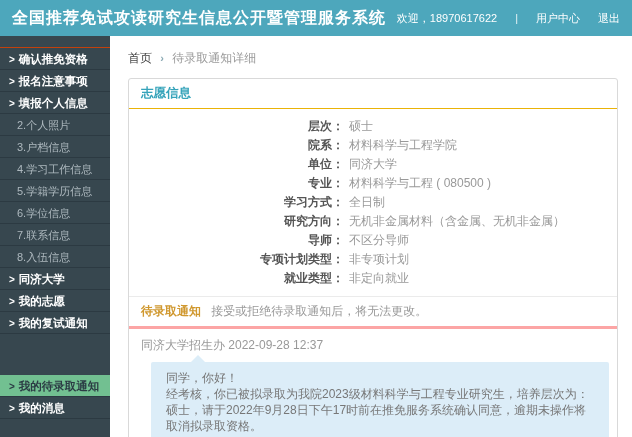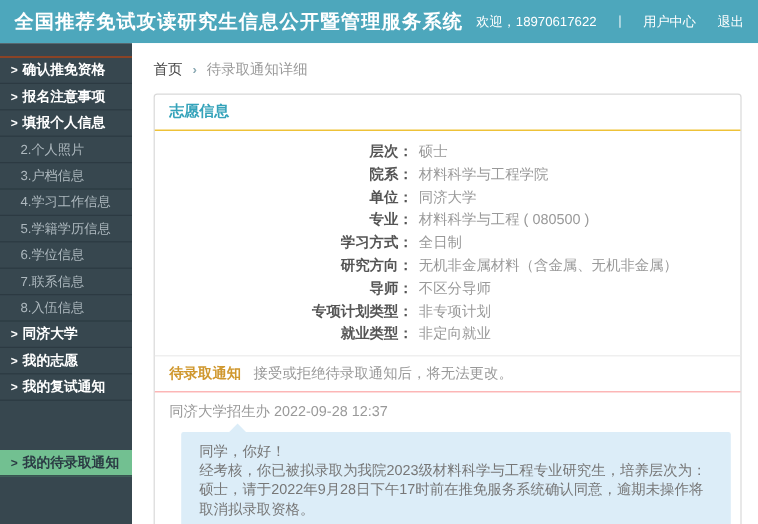--- a/index.html
+++ b/index.html
@@ -44,21 +44,21 @@
   .panel-title {
     color: #35a3ba; font-weight: bold; font-size: 12.5px;
     padding: 6px 12px; border-bottom: 1px solid #eab308;
   }
 
   .fields { padding: 8px 0; }
   .frow { display: flex; line-height: 19px; font-size: 12px; }
   .flabel { width: 215px; text-align: right; color: #555; font-weight: bold; flex-shrink: 0; }
   .fvalue { color: #999; margin-left: 5px; white-space: nowrap; }
 
-  .notice-head { border-top: 1px solid #ebebeb; border-bottom: 1px solid #fca5a5; padding: 6px 12px; font-size: 12px; }
+  .notice-head { border-top: 1px solid #ebebeb; border-bottom: 3px solid #fca5a5; padding: 6px 12px; font-size: 12px; }
   .notice-title { color: #d0982f; font-weight: bold; }
   .notice-note { color: #999; margin-left: 7px; }
 
   .sender { padding: 8px 12px 0; color: #999; font-size: 12px; }
 
   .bubble {
     position: relative; margin: 8px 8px 13px 22px;
     background: #dcedf8; padding: 8px 15px 10px;
     font-size: 12px; color: #777; line-height: 16px; border-radius: 2px;
   }
@@ -95,20 +95,21 @@
         <li class="sub"><span>3.户档信息</span></li>
         <li class="sub"><span>4.学习工作信息</span></li>
         <li class="sub"><span>5.学籍学历信息</span></li>
         <li class="sub"><span>6.学位信息</span></li>
         <li class="sub"><span>7.联系信息</span></li>
         <li class="sub"><span>8.入伍信息</span></li>
         <li class="top"><span class="arrow">&gt;</span><span>同济大学</span></li>
         <li class="top"><span class="arrow">&gt;</span><span>我的志愿</span></li>
         <li class="top"><span class="arrow">&gt;</span><span>我的复试通知</span></li>
         <li class="top active"><span class="arrow">&gt;</span><span>我的待录取通知</span></li>
+        <li class="top"><span class="arrow">&gt;</span><span>我的消息</span></li>
       </ul>
     </nav>
 
     <main class="main">
 
       <div class="breadcrumb">
         <a>首页</a>
         <span class="bsep">›</span>
         <span class="current">待录取通知详细</span>
       </div>

